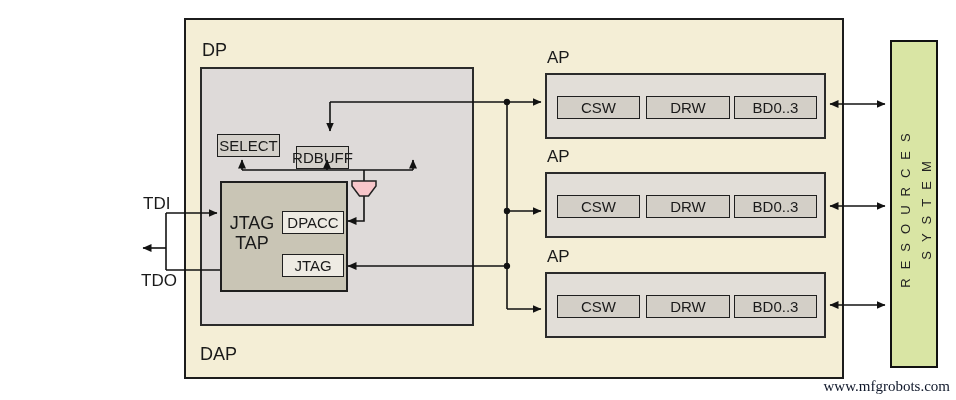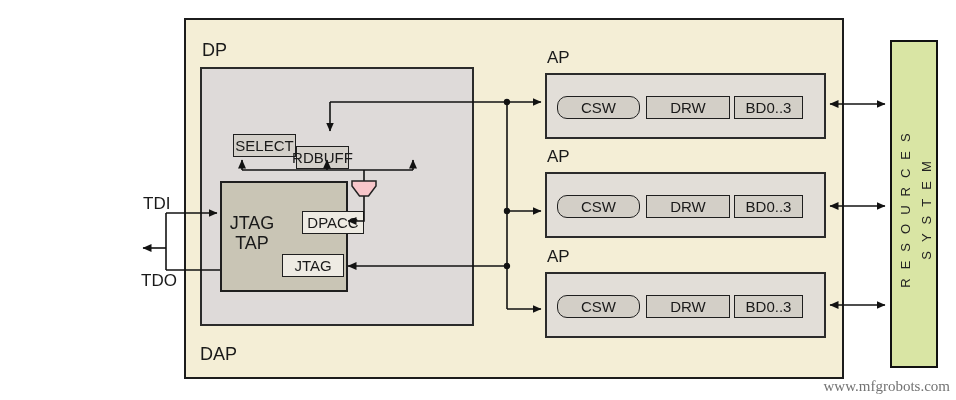--- a/index.html
+++ b/index.html
@@ -12,50 +12,50 @@
   
   .dap{left:184px;top:18px;width:660px;height:361px;background:#f4eed6;border:2px solid #1c1c1c;}
   
   .dp{left:200px;top:67px;width:274px;height:259px;background:#dedad9;border:2px solid #2b2b2b;}
   .lbl{position:absolute;font-size:18px;}
   .lbl-dp{left:202px;top:40px;}
   .lbl-dap{left:200px;top:344px;}
   .lbl-ap{font-size:17px;}
   .reg{position:absolute;height:23px;background:#d4d0ca;border:1.5px solid #1f1f1f;
        font-size:15px;box-sizing:border-box;}
-  .reg-select{left:233px;top:134px;width:63px;}
+  .reg-select{left:217px;top:134px;width:63px;}
   .reg-rdbuff{left:296px;top:146px;width:53px;}
   .reg-ctrlstat{left:375px;top:134px;width:91px;}
   
   .tap{left:220px;top:181px;width:128px;height:111px;background:#c9c5b5;border:2px solid #1f1f1f;}
   .tap-label{left:220px;top:213px;width:64px;text-align:center;font-size:18px;line-height:20px;position:absolute;}
   .reg-light{background:#eeebe3;}
-  .reg-dpacc{left:282px;top:211px;width:62px;margin-left:20px;}
+  .reg-dpacc{left:282px;top:211px;width:62px;}
   .reg-apacc{left:282px;top:254px;width:62px;}
   
   .debugger{left:17px;top:227px;width:123px;height:40px;background:#dce8ab;border:2px solid #111;font-size:17px;}
   .lbl-tdi{left:143px;top:194px;font-size:17px;}
   .lbl-tdo{left:141px;top:271px;font-size:17px;}
   
   .ap{left:545px;width:281px;height:66px;background:#e2ded8;border:2px solid #2b2b2b;}
   .ap1{top:73px;} .ap2{top:172px;} .ap3{top:272px;}
   .aplbl1{left:547px;top:48px;} .aplbl2{left:547px;top:147px;} .aplbl3{left:547px;top:247px;}
   .apreg{position:absolute;top:21px;height:23px;background:#d3cfc7;border:1.5px solid #1f1f1f;
          font-size:15px;box-sizing:border-box;}
-  .apreg-csw{left:10px;width:83px;border-radius:10px;}
+  .apreg-csw{left:10px;width:83px;}
   .apreg-drw{left:99px;width:84px;text-align:right;}
-  .apreg-bd{left:187px;width:69px;}
+  .apreg-bd{left:187px;width:83px;}
   
   .sys{left:890px;top:40px;width:48px;height:328px;background:#d9e5a4;border:2px solid #111;}
   .sys-rot{position:absolute;left:-140px;top:140px;width:328px;height:48px;
            transform:rotate(-90deg);display:flex;flex-direction:column;justify-content:center;}
   .sys-line{text-align:center;font-size:13px;letter-spacing:9px;line-height:21px;color:#222;white-space:nowrap;}
   
   .watermark{position:absolute;left:760px;top:378px;width:190px;text-align:right;
-             font-family:"Liberation Serif",serif;font-size:15px;color:#737373;}
+             font-family:"Liberation Serif",serif;font-size:15px;color:#0f172a;}
   
   svg.wires{position:absolute;left:0;top:0;width:956px;height:400px;pointer-events:none;}
 </style>
 </head>
 <body>
 
 <div id="stage">
 
   <div class="box dap"></div>
   <div class="lbl lbl-dp">DP</div>

